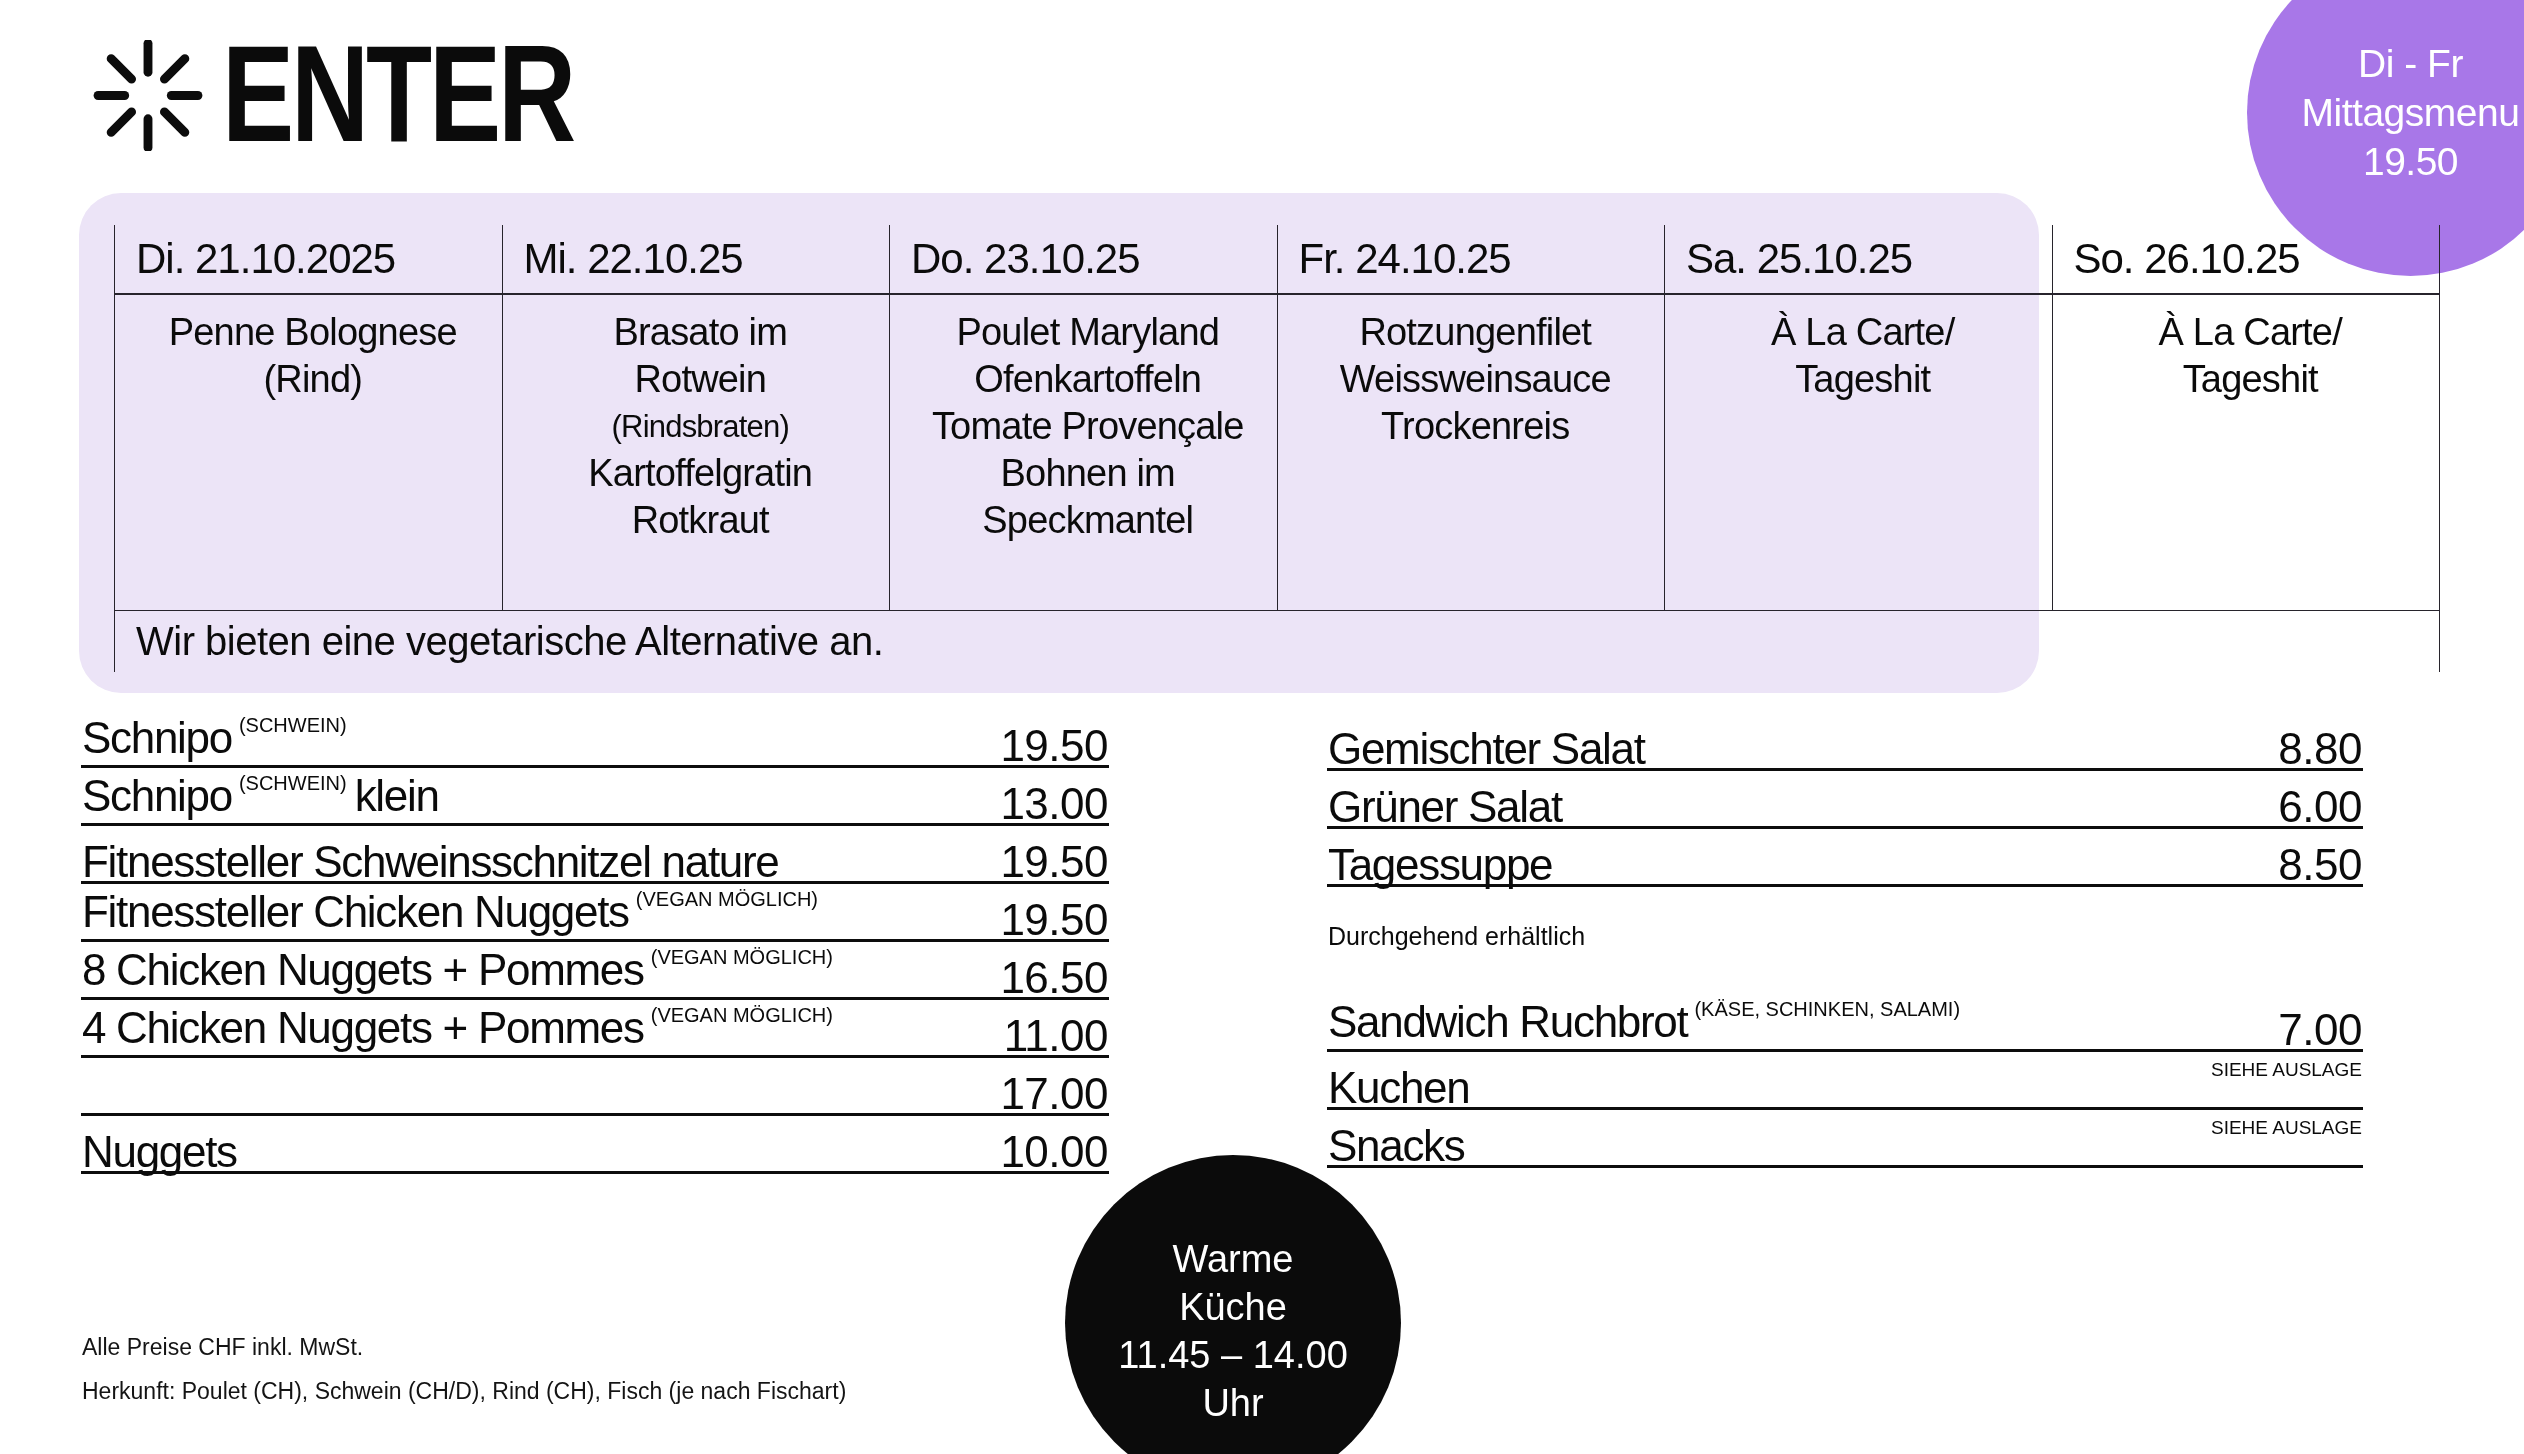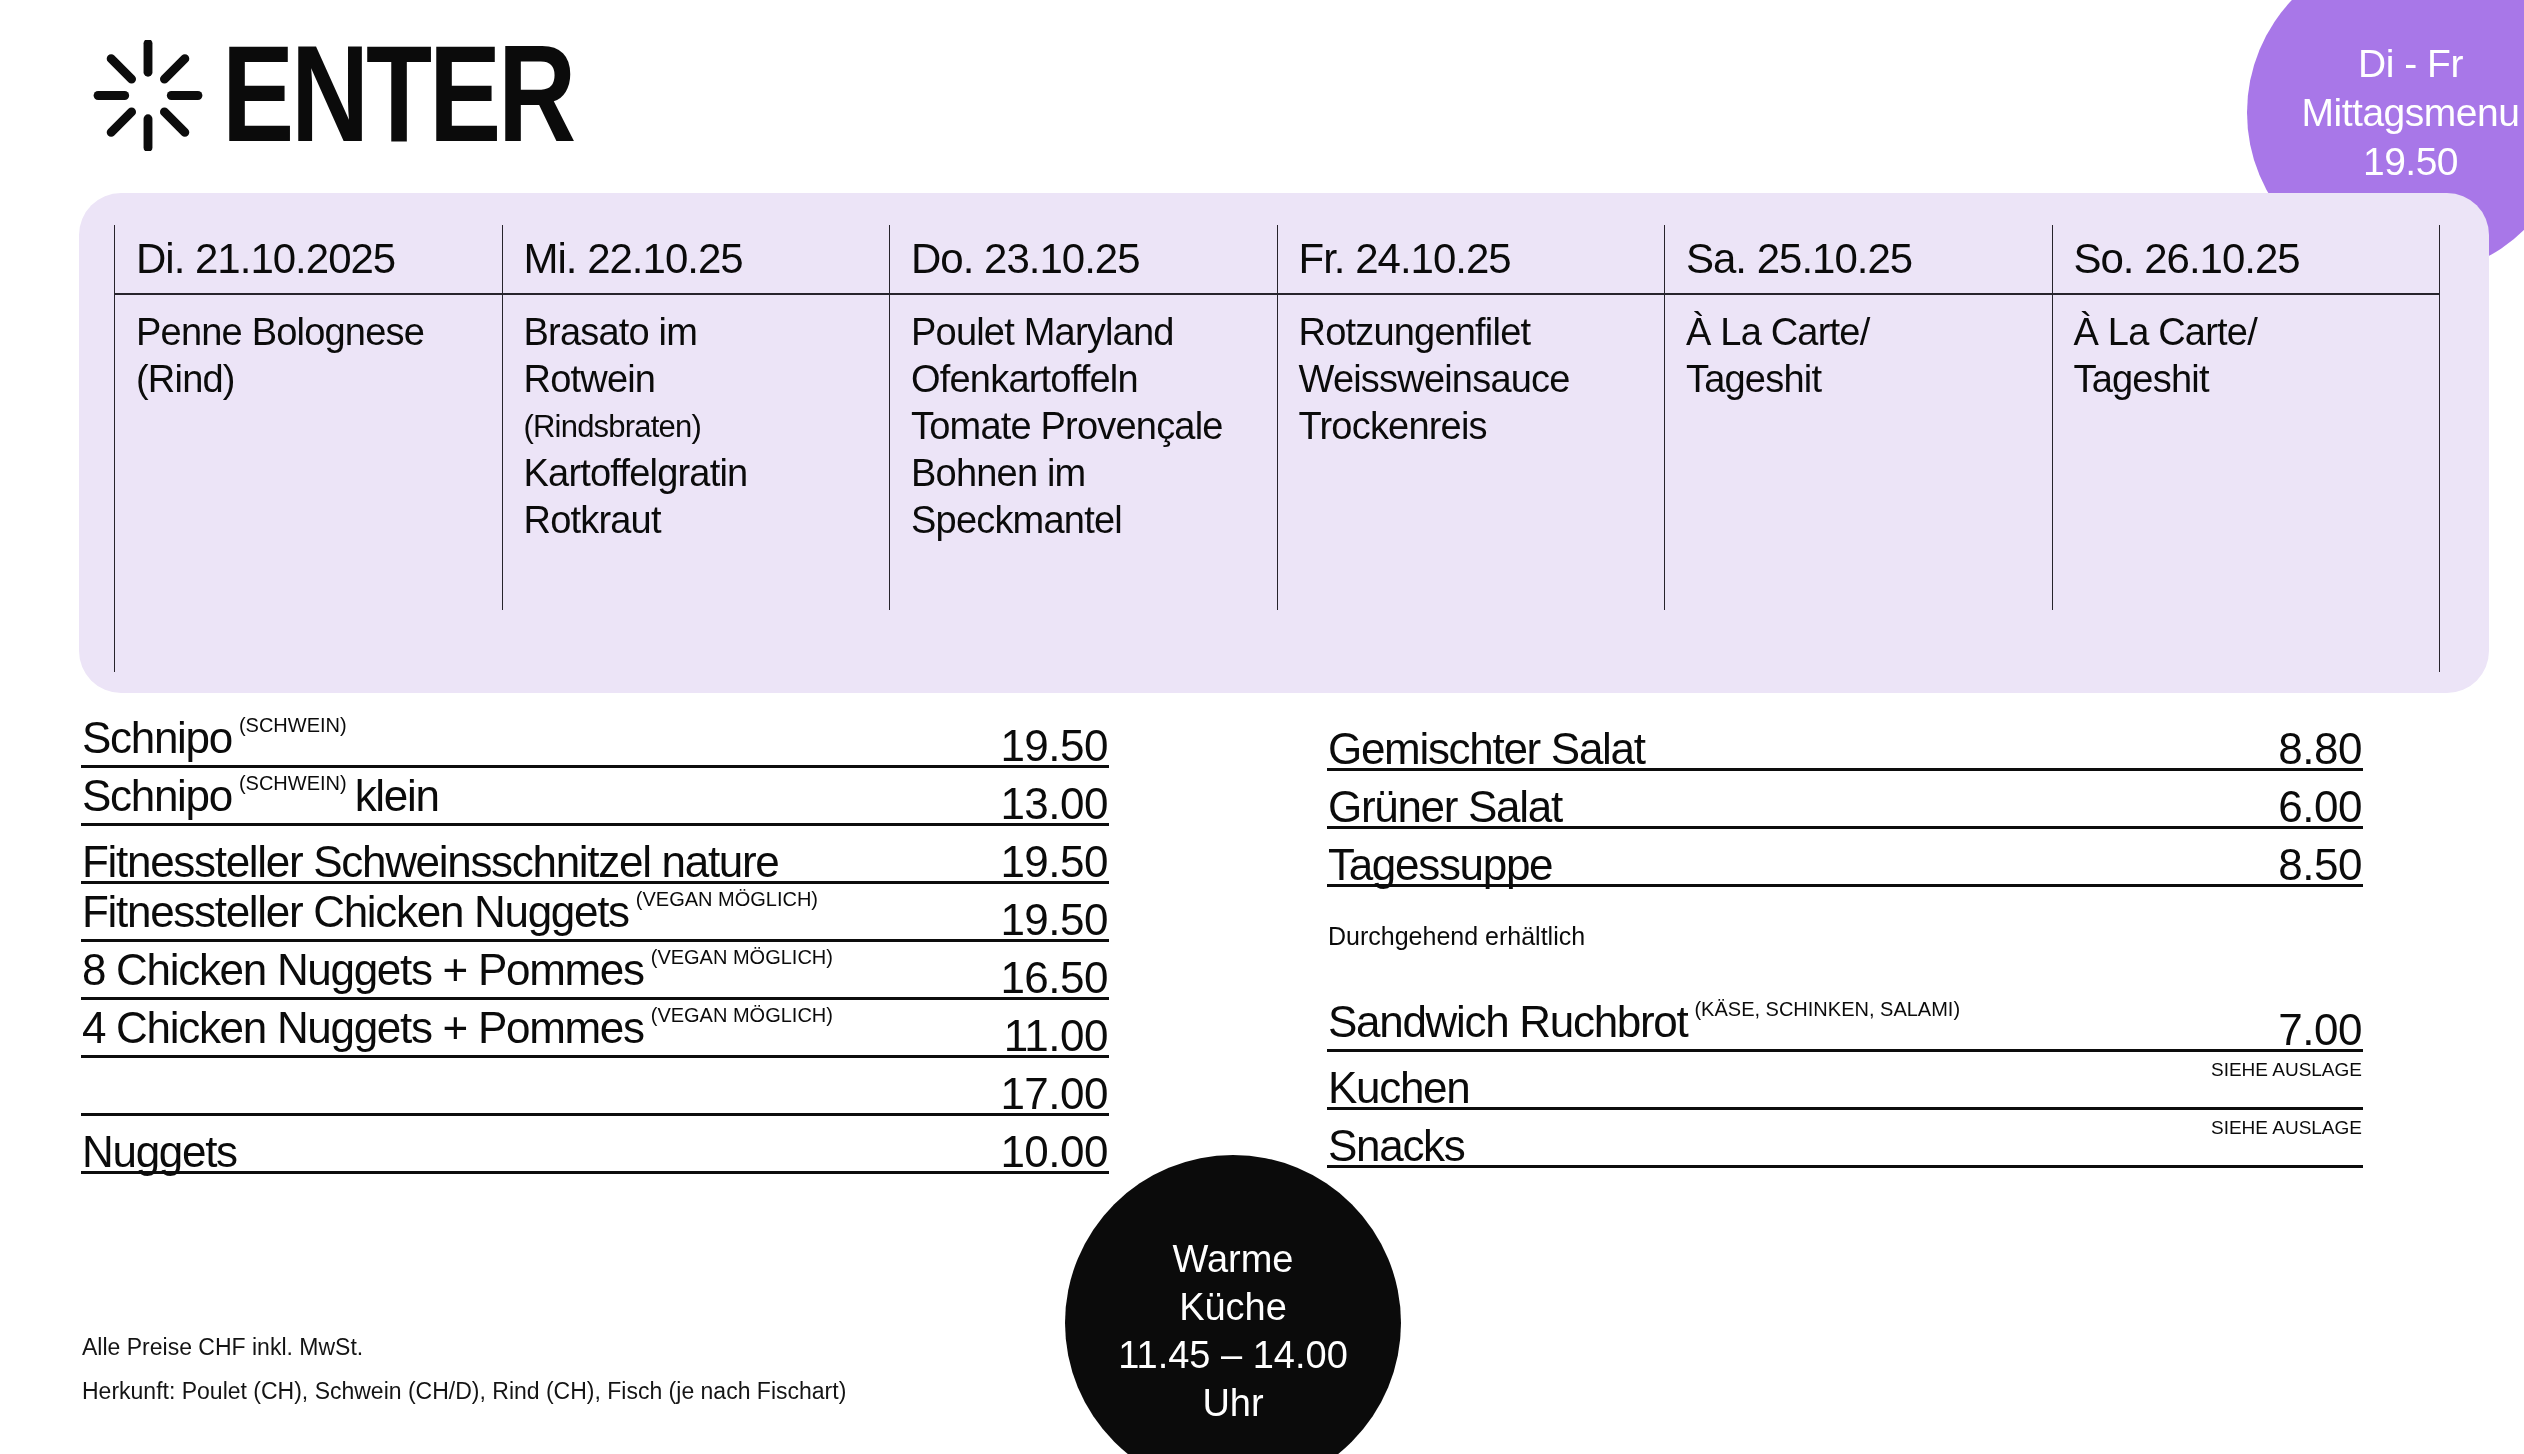--- a/index.html
+++ b/index.html
@@ -20,22 +20,22 @@
   
   .lunch-badge {
     position:absolute; left:2247px; top:-51px; width:327px; height:327px;
     border-radius:50%; background:#A877E8; color:#FFFFFF;
     display:flex; flex-direction:column; align-items:center; justify-content:center;
     text-align:center; font-size:39px; line-height:49px; letter-spacing:-0.5px;
   }
 
   
   .weekly-panel {
-    position:absolute; left:79px; top:193px; width:2410px; height:500px;
-    background:#ECE4F7; border-radius:42px;
+    position:absolute; left:79px; top:193px; width:1960px; height:500px;
+    background:#ECE4F7; border-radius:42px;text-align:center;
   }
   .wk {
     position:absolute; left:35px; top:32px; width:2324px; height:447px;
     border-left:1.5px solid #27242C; border-right:1.5px solid #27242C;
   }
   .wk-cols { display:flex; height:385px; }
   .wk-col { flex:1 1 0; border-right:1.5px solid #27242C; padding:0 12px 0 21px; overflow:hidden; }
   .wk-col:last-child { border-right:none; }
   .wk-head { height:68px; display:flex; align-items:center; font-size:42px; letter-spacing:-1px; white-space:nowrap; }
   .wk-hline { position:absolute; left:0; top:68px; width:100%; height:1.5px; background:#27242C; }
@@ -150,20 +150,21 @@
       <div class="wk-col">
         <div class="wk-head">So. 26.10.25</div>
         <div class="wk-body">
           <div class="wk-line">À La Carte/</div>
           <div class="wk-line">Tageshit</div>
         </div>
       </div>
 
     </div>
     <div class="wk-hline"></div>
+    <div class="wk-note">Wir bieten eine vegetarische Alternative an.</div>
   </div>
 </div>
 
 <div class="menu-left">
 
   <div class="mrow">
     <div class="mname"><span>Schnipo</span><span class="msup">(SCHWEIN)</span></div>
     <div class="mprice">19.50</div>
   </div>
 

